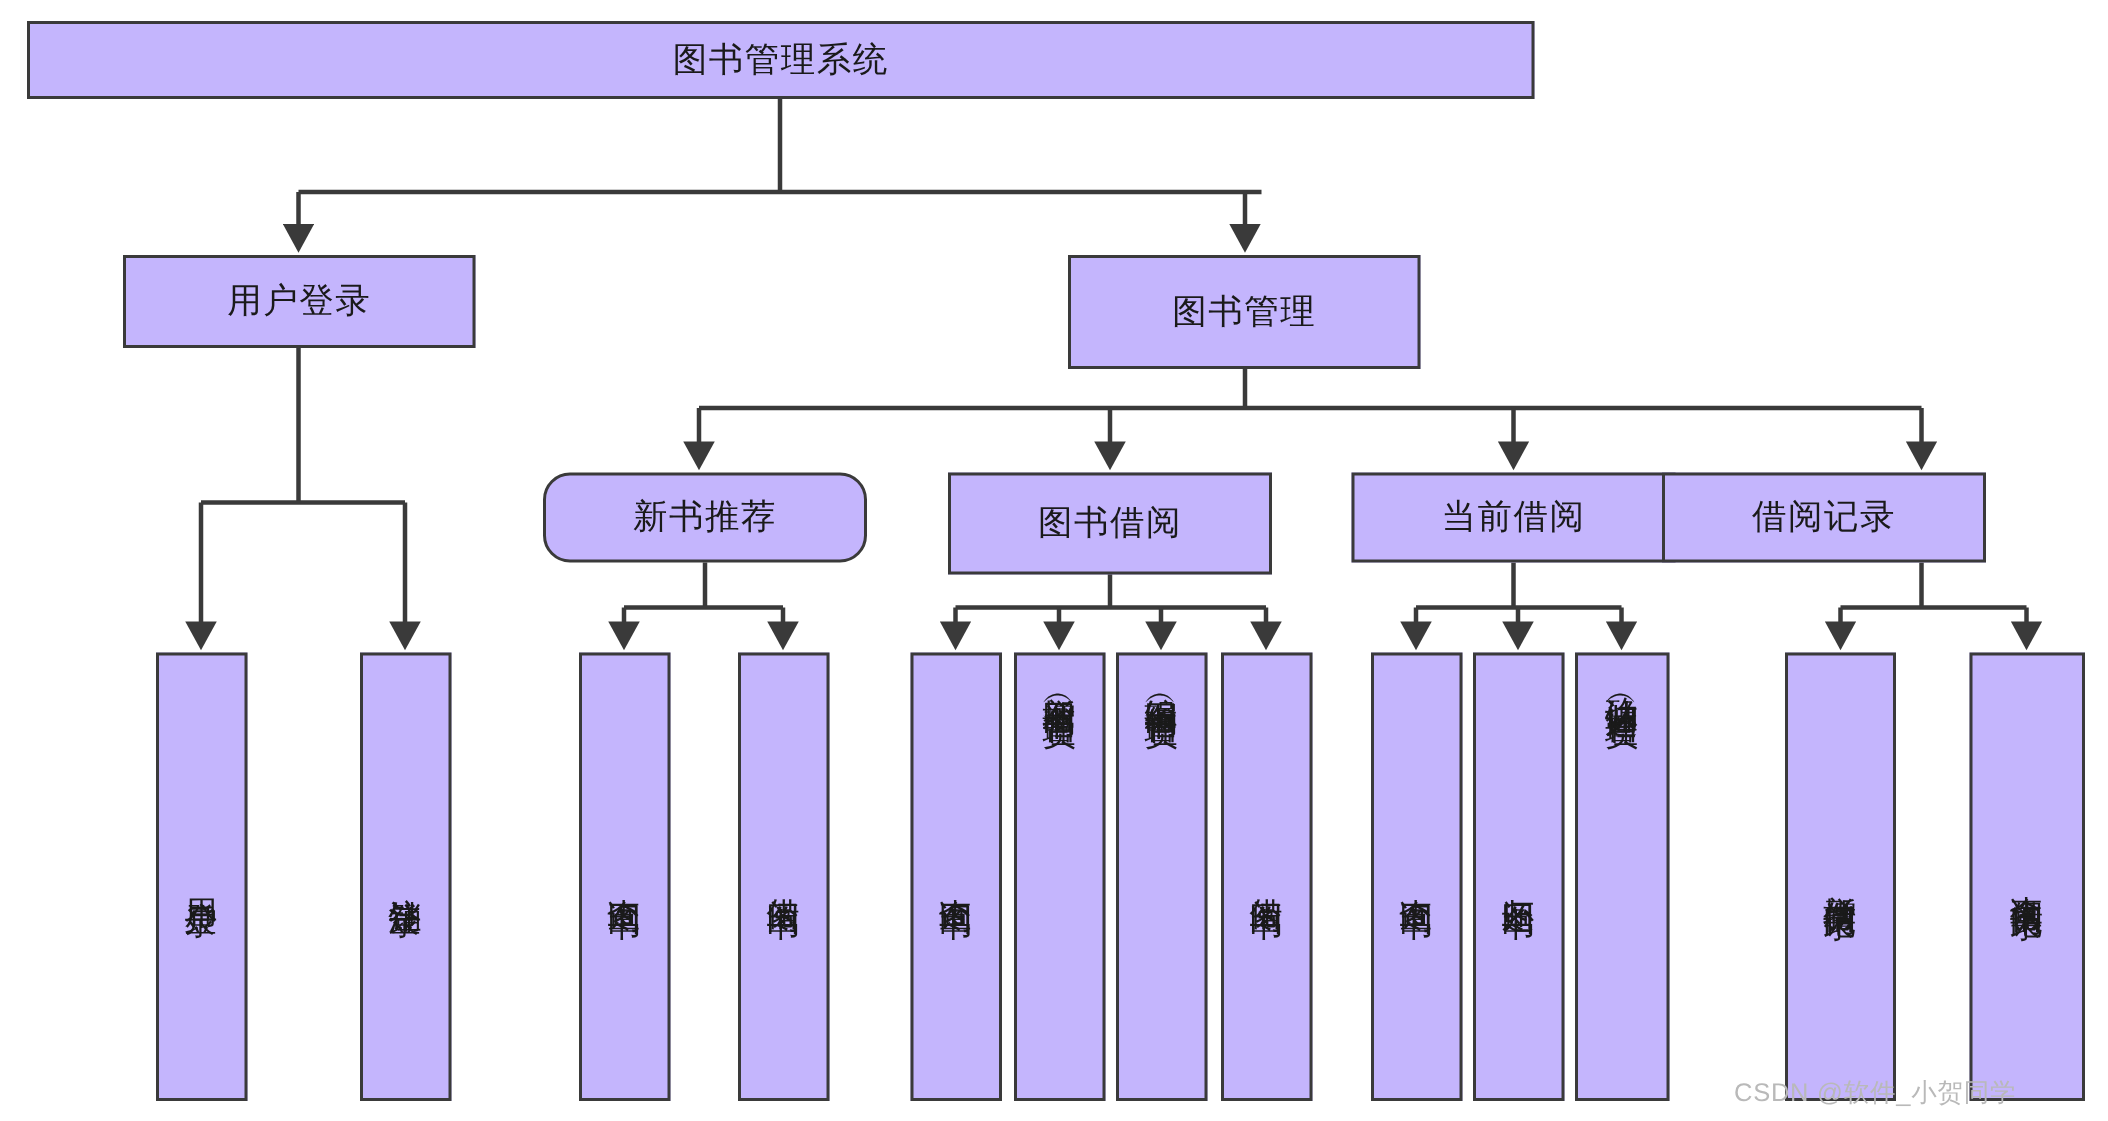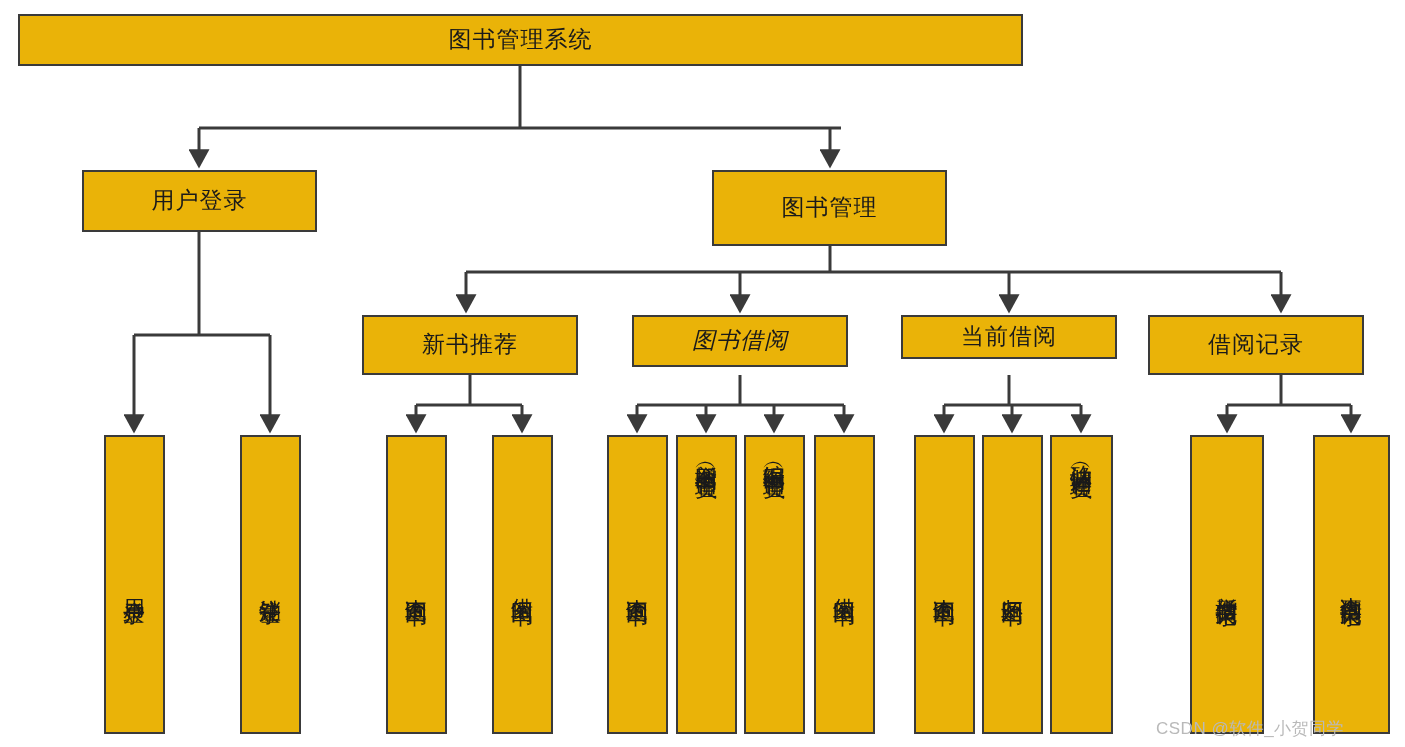--- a/index.html
+++ b/index.html
@@ -22,21 +22,21 @@
     left: 0;
     top: 0;
     width: 1405px;
     height: 747px;
     pointer-events: none;
   }
   .node {
     position: absolute;
     box-sizing: border-box;
     border: 2.5px solid #3a3a3a;
-    background: #eab308;
+    background: #c4b5fd;
     color: #1a1a1a;
     display: flex;
     align-items: center;
     justify-content: center;
   }
   .node.h {
     font-size: 23px;
     letter-spacing: 1px;
     line-height: 1.2;
   }
@@ -124,30 +124,30 @@
     <span>图书管理系统</span>
   </div>
 
   <div class="node h" style="left:82px; top:170px; width:235px; height:62px;">
     <span>用户登录</span>
   </div>
   <div class="node h" style="left:712px; top:170px; width:235px; height:76px;">
     <span>图书管理</span>
   </div>
 
-  <div class="node h" style="left:362px; top:315px; width:216px; height:60px;">
+  <div class="node h" style="left:362px; top:315px; width:216px; height:60px;border-radius:18px;">
     <span>新书推荐</span>
   </div>
-  <div class="node h" style="left:632px; top:315px; width:216px; height:52px;font-style:italic;">
+  <div class="node h" style="left:632px; top:315px; width:216px; height:68px;">
     <span>图书借阅</span>
   </div>
-  <div class="node h" style="left:901px; top:315px; width:216px; height:44px;">
+  <div class="node h" style="left:901px; top:315px; width:216px; height:60px;">
     <span>当前借阅</span>
   </div>
-  <div class="node h" style="left:1148px; top:315px; width:216px; height:60px;">
+  <div class="node h" style="left:1108px; top:315px; width:216px; height:60px;">
     <span>借阅记录</span>
   </div>
 
   <div class="node v mid" style="left:104px; top:435px; width:61px; height:299px;">
     <span class="vtext">用户登录</span>
   </div>
   <div class="node v mid" style="left:240px; top:435px; width:61px; height:299px;">
     <span class="vtext">注销登录</span>
   </div>
 

